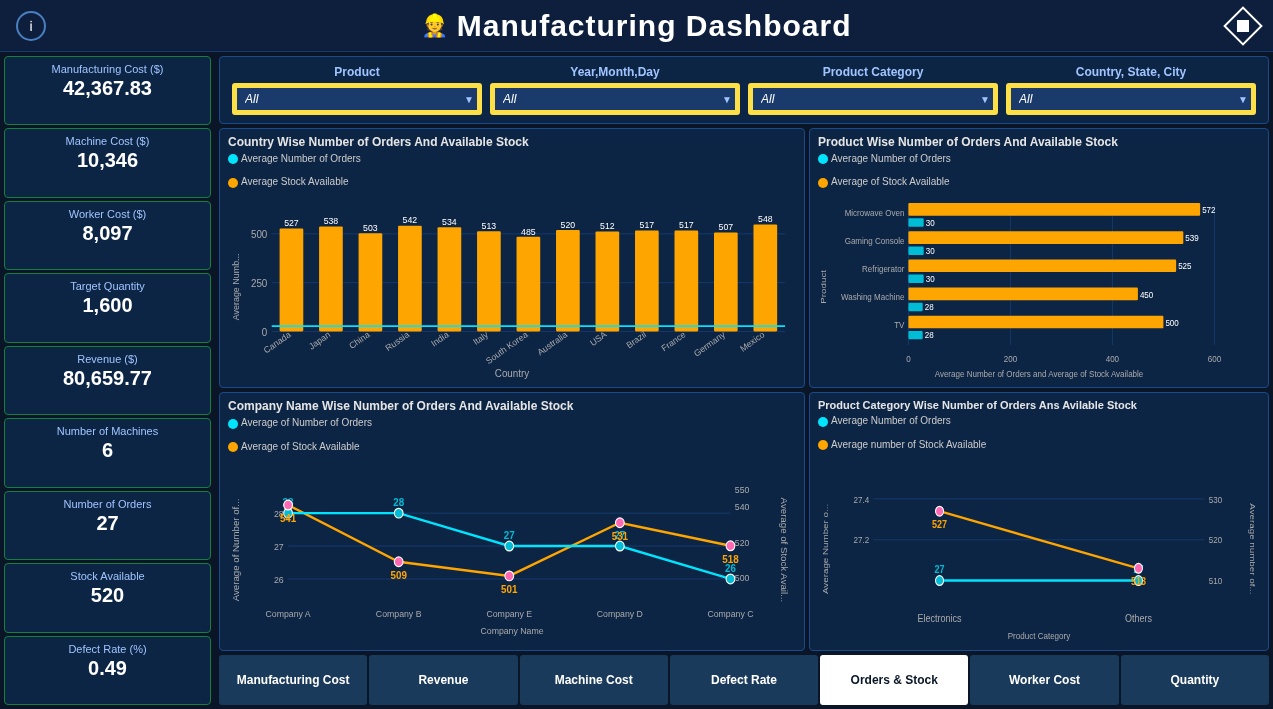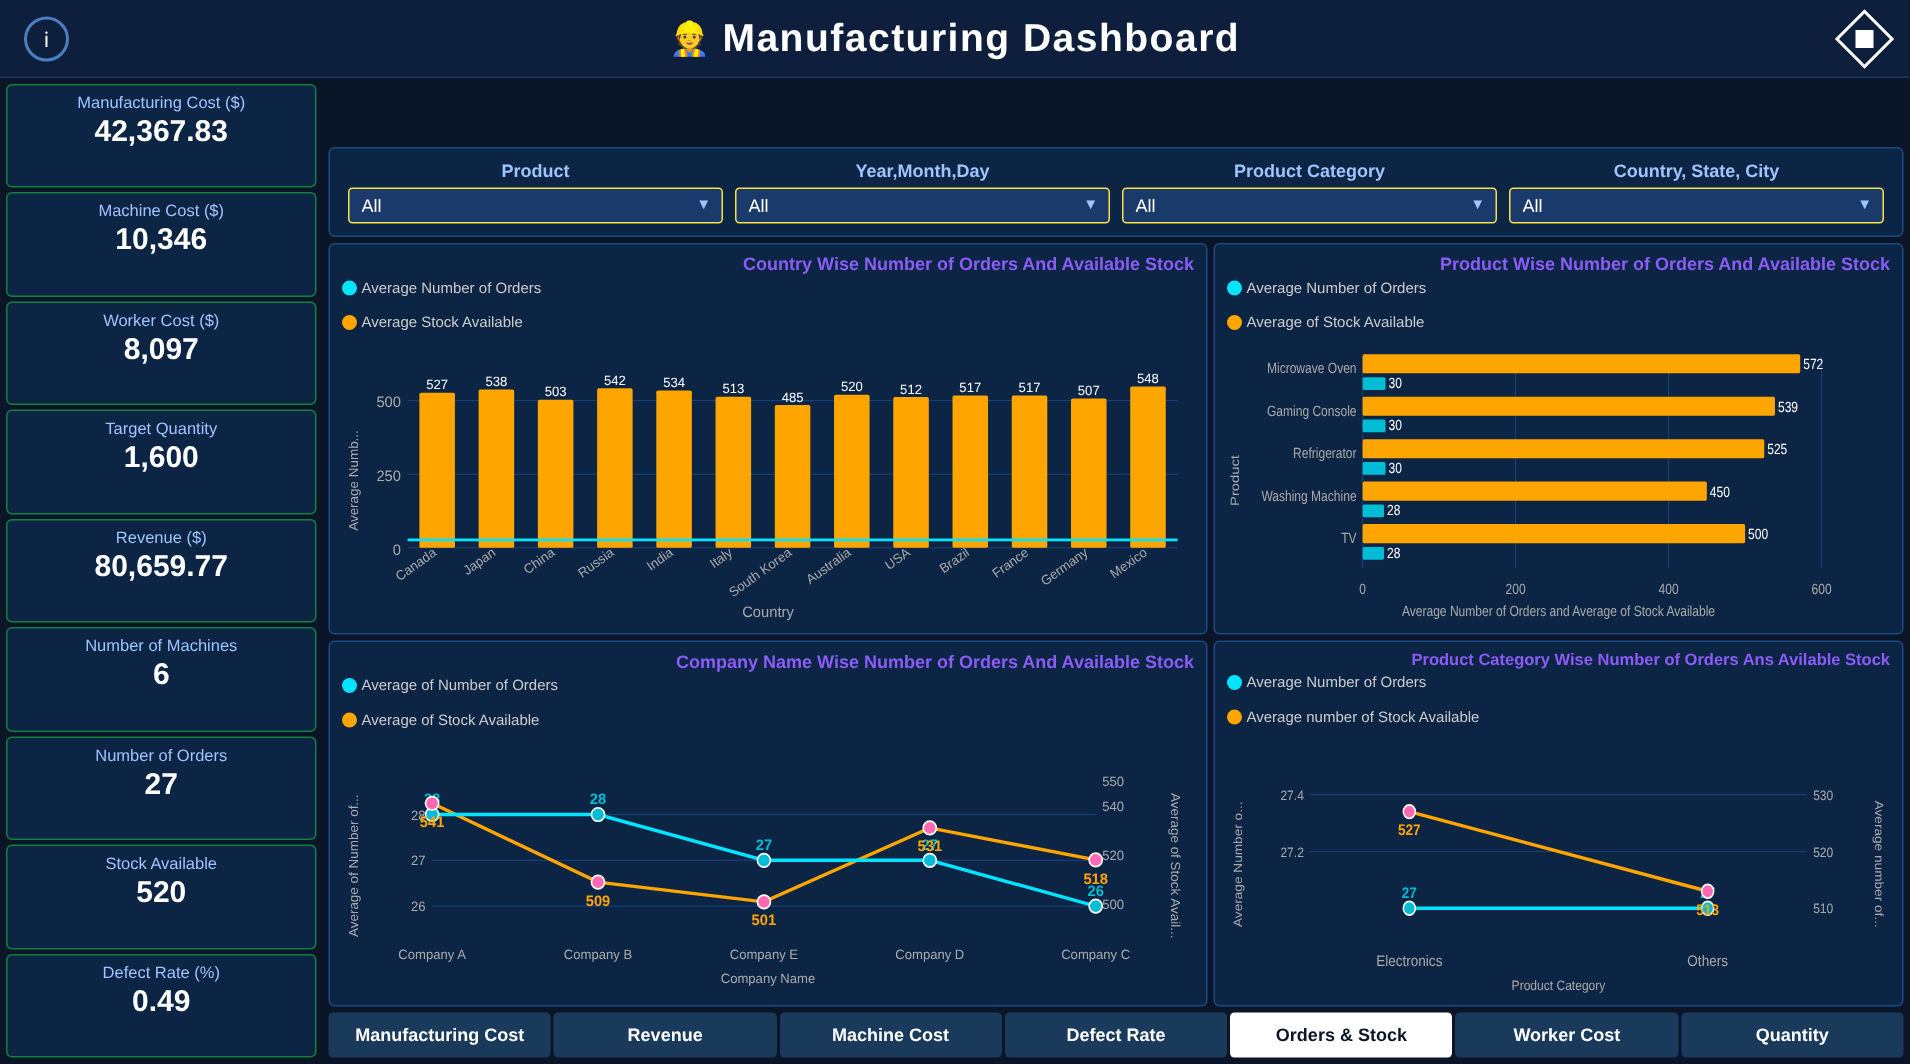--- a/index.html
+++ b/index.html
@@ -17,21 +17,21 @@
       background: #0d1f3c;
       display: flex;
       align-items: center;
       justify-content: center;
       padding: 8px 16px;
       position: relative;
       border-bottom: 1px solid #1a3a6b;
       height: 52px;
     }
     .header-title {
-      font-size: 26px;
+      font-size: 30px;
       font-weight: bold;
       color: #fff;
       letter-spacing: 1px;
     }
     .header-icon-left {
       position: absolute;
       left: 16px;
       width: 30px;
       height: 30px;
       border: 2px solid #4a7fc1;
@@ -88,21 +88,20 @@
       color: #fff;
     }
 
     
     .content {
       flex: 1;
       display: flex;
       flex-direction: column;
       padding: 4px;
       gap: 4px;
-      margin-top: 42px;
     }
 
     
     .filters-row {
       background: #0d2545;
       border: 1px solid #1a4a8a;
       border-radius: 4px;
       display: flex;
       align-items: stretch;
       padding: 8px 12px;
@@ -119,27 +118,28 @@
       color: #a0c4ff;
       text-align: center;
       font-weight: bold;
     }
     .filter-select-wrapper {
       position: relative;
     }
     .filter-select-wrapper select {
       width: 100%;
       background: #1a3a6b;
-      border: 1px solid #fde047;
+      border: 5px solid #fde047;
       border-radius: 3px;
       color: #fff;
       padding: 4px 24px 4px 8px;
       font-size: 12px;
       appearance: none;
       cursor: pointer;
+      font-style: italic;
     }
     .filter-select-wrapper::after {
       content: '▼';
       position: absolute;
       right: 8px;
       top: 50%;
       transform: translateY(-50%);
       font-size: 10px;
       color: #a0c4ff;
       pointer-events: none;
@@ -164,22 +164,22 @@
       border-radius: 4px;
       flex: 1;
       padding: 6px 8px;
       display: flex;
       flex-direction: column;
       overflow: hidden;
     }
     .chart-title {
       font-size: 12px;
       font-weight: bold;
-      color: #8b5cf6;
-      text-align: right;
+      color: #e5e5e5;
+      text-align: left;
       margin-bottom: 4px;
     }
     .chart-legend {
       display: flex;
       gap: 12px;
       font-size: 10px;
       color: #ccc;
       margin-bottom: 4px;
       flex-direction: column;
     }

